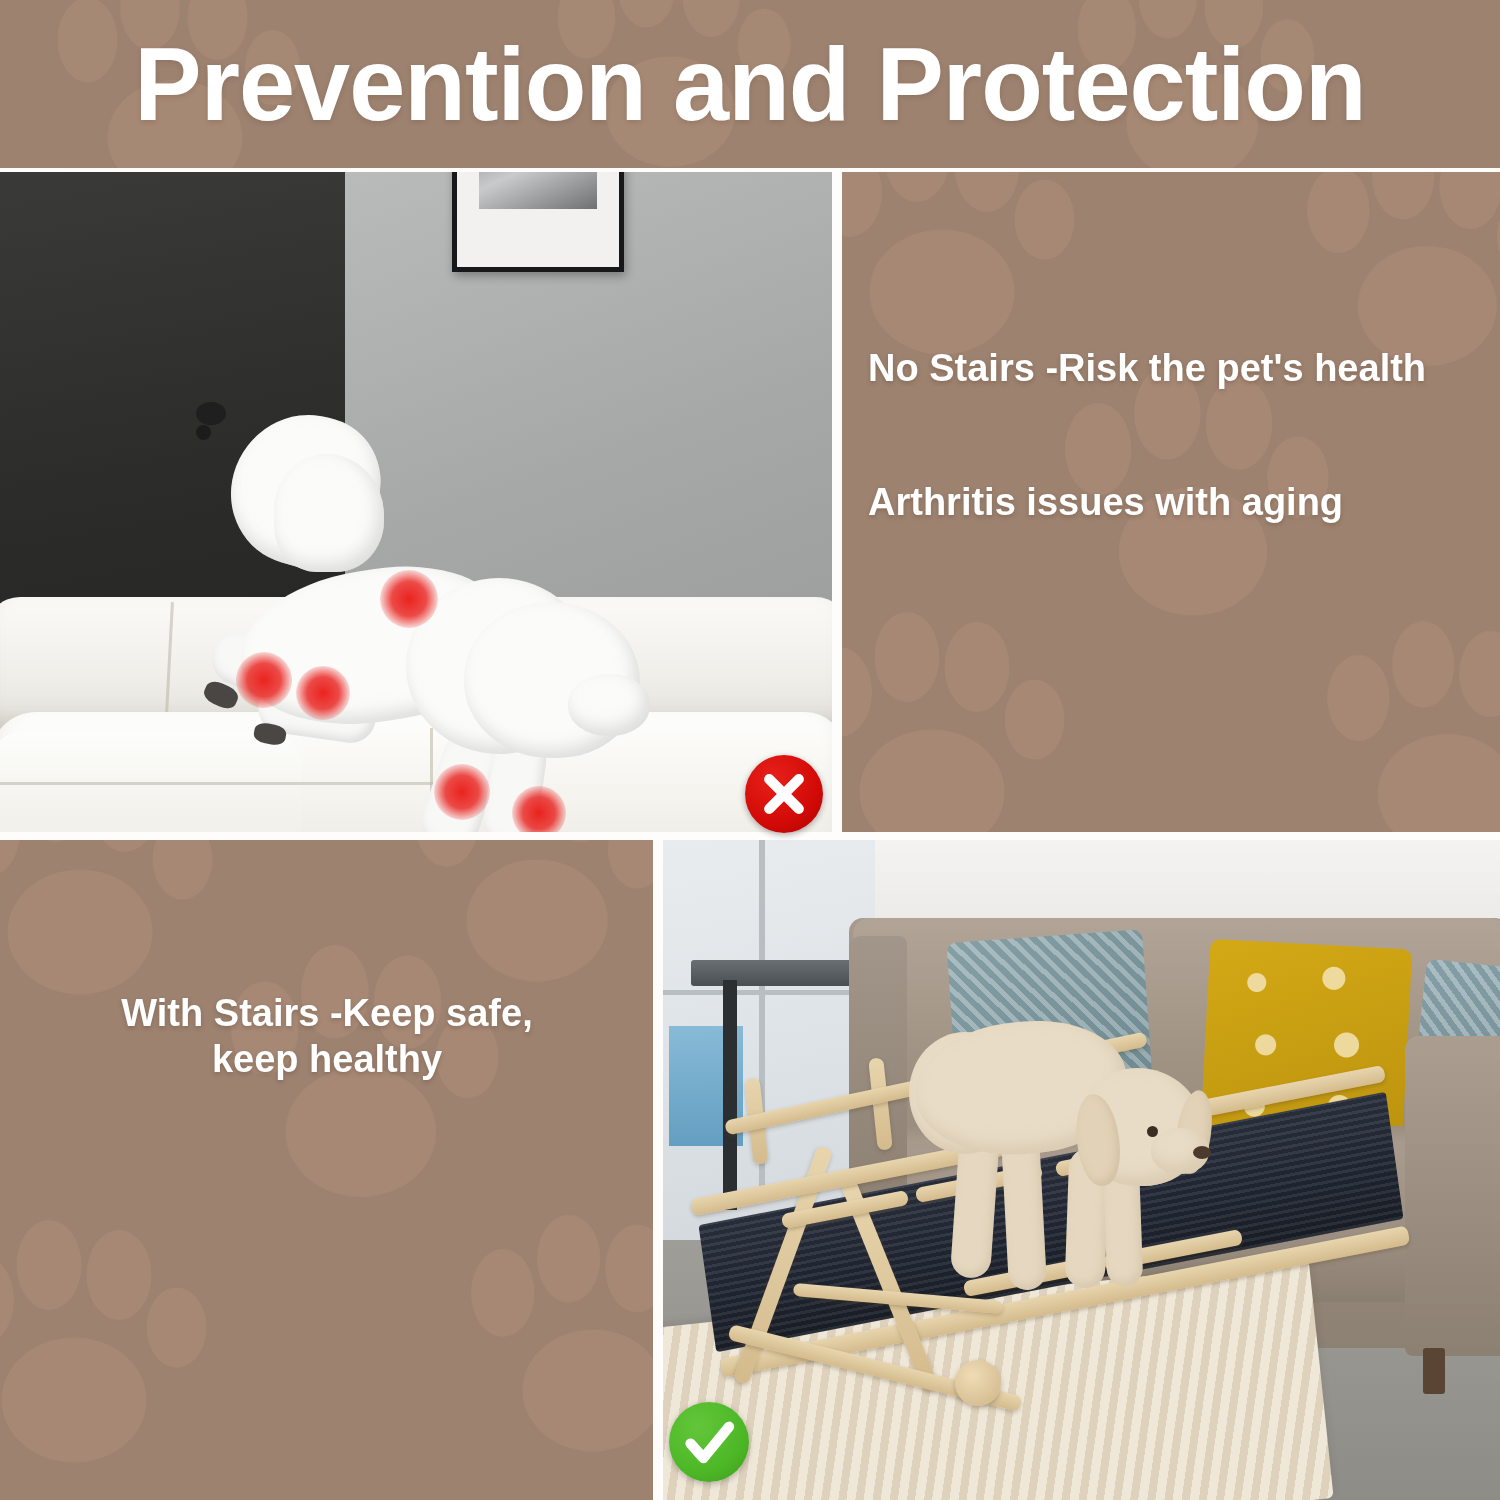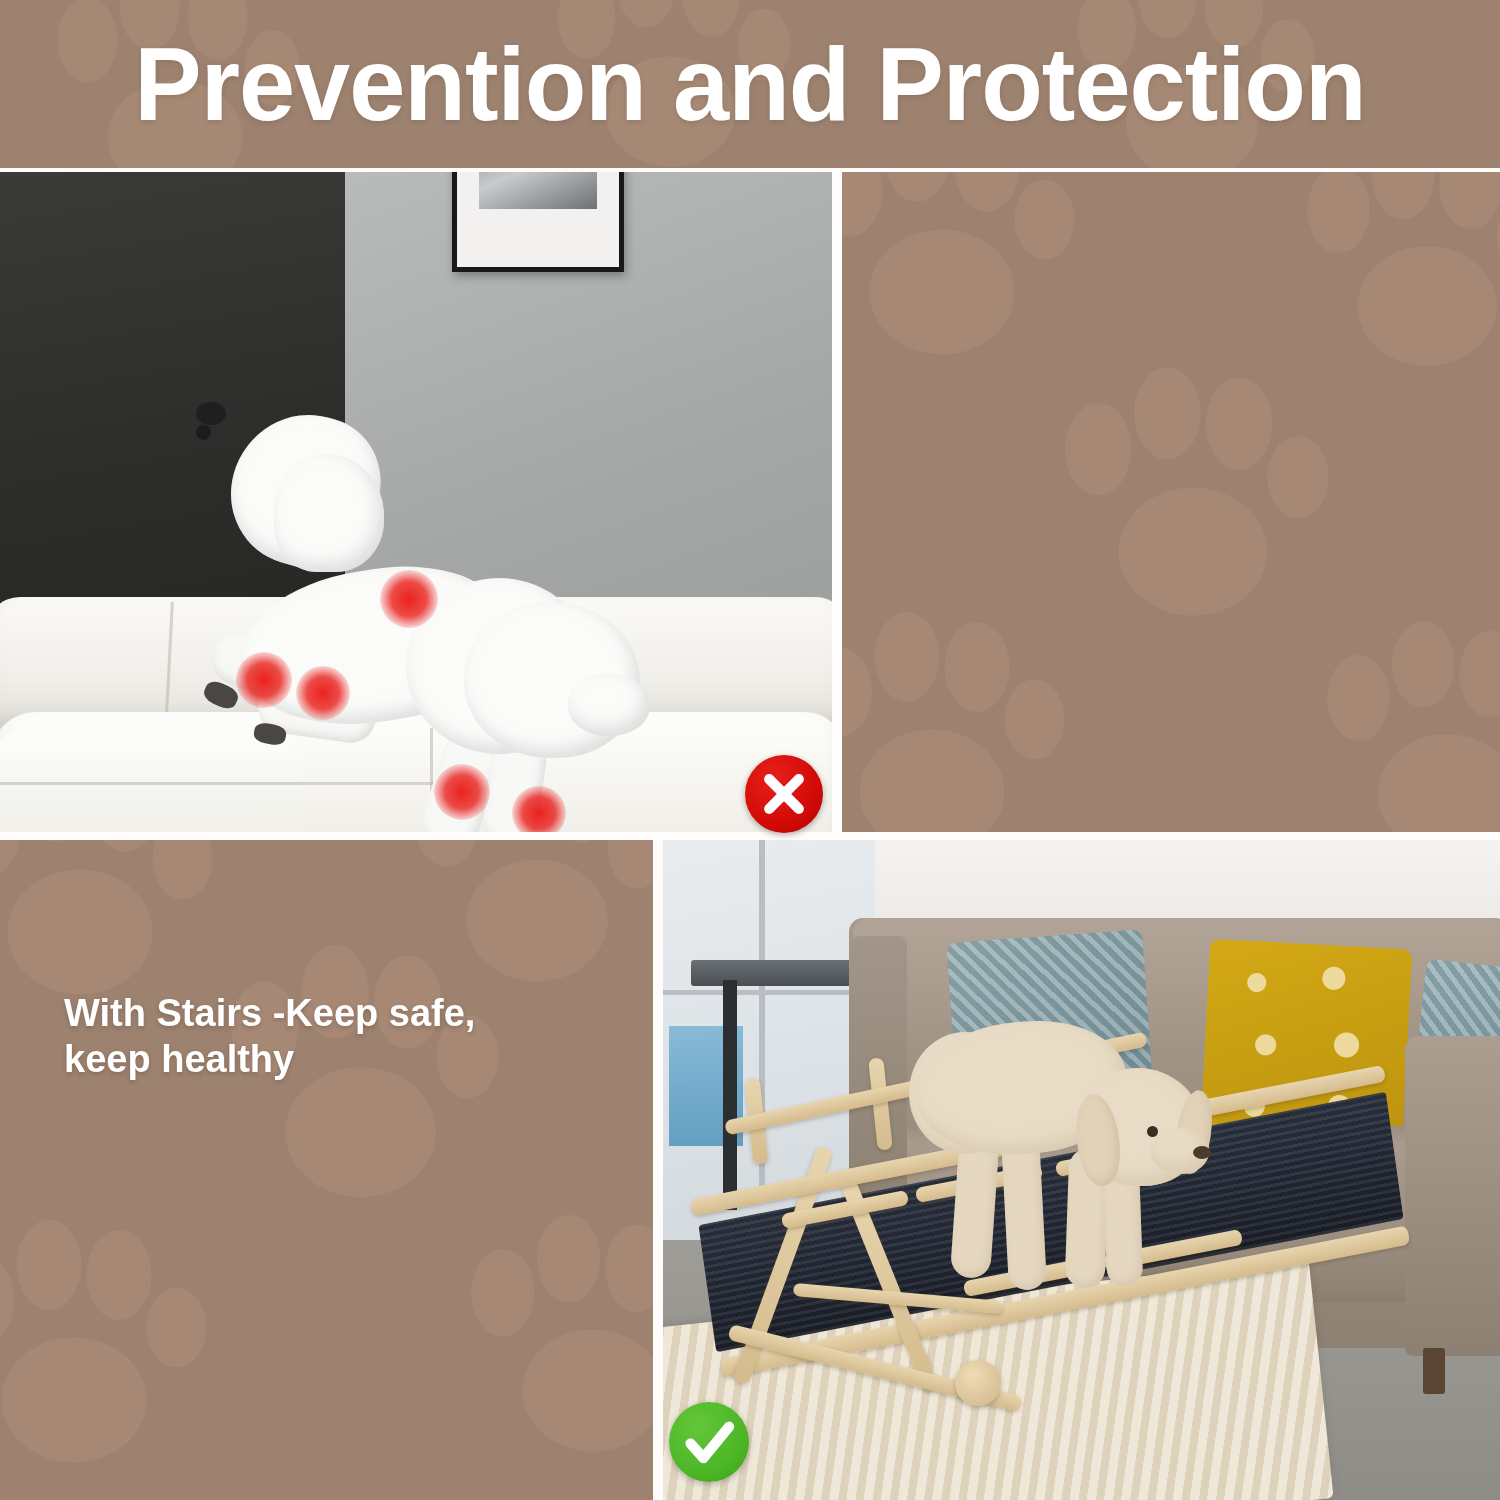--- a/index.html
+++ b/index.html
@@ -44,21 +44,21 @@
   
   .bullets {
     position:absolute; z-index:4; color:#ffffff;
     font-size:38px; font-weight:bold; line-height:1.22;
     text-shadow:0 2px 4px rgba(80,55,38,0.30);
   }
   #risk-bullets { left:868px; top:345px; width:620px; }
   #risk-bullets .bullet { margin-bottom:88px; }
   #risk-bullets .bullet:last-child { margin-bottom:0; }
 
-  #safe-bullets { left:64px; top:990px; width:580px; }
+  #safe-bullets { left:37px; top:990px; width:580px;text-align:center; }
   #safe-bullets .bullet { margin-bottom:90px; }
   #safe-bullets .bullet:last-child { margin-bottom:0; }
 
   
   .badge { position:absolute; border-radius:50%; z-index:9; }
   #badge-cross {
     left:745px; top:755px; width:78px; height:78px;
     background:radial-gradient(circle at 36% 30%, #e8201a 0%, #d10a07 62%, #a90502 100%);
     box-shadow:0 2px 6px rgba(0,0,0,0.32);
   }
@@ -408,20 +408,22 @@
             <ellipse cx="76" cy="12" rx="26" ry="36"></ellipse>
           <ellipse cx="132" cy="20" rx="26" ry="36"></ellipse>
             <ellipse cx="178" cy="62" rx="24" ry="32"></ellipse>
           <ellipse cx="96" cy="120" rx="58" ry="50"></ellipse>
         </g>
       </g>
     </svg>
   </div>
 
   <div class="bullets" id="risk-bullets">
+    <div class="bullet">No Stairs -Risk the pet's health</div>
+    <div class="bullet">Arthritis issues with aging</div>
   </div>
 
   <div class="panel" id="panel-text-safe">
     <svg class="pawlayer" viewBox="0 0 653 660" preserveAspectRatio="none">
       <g fill="#ab8c77" opacity="0.7">
         <g transform="translate(-40,-58) scale(1.25)">
           <ellipse cx="22" cy="40" rx="26" ry="36"></ellipse>
             <ellipse cx="76" cy="12" rx="26" ry="36"></ellipse>
           <ellipse cx="132" cy="20" rx="26" ry="36"></ellipse>
             <ellipse cx="178" cy="62" rx="24" ry="32"></ellipse>

